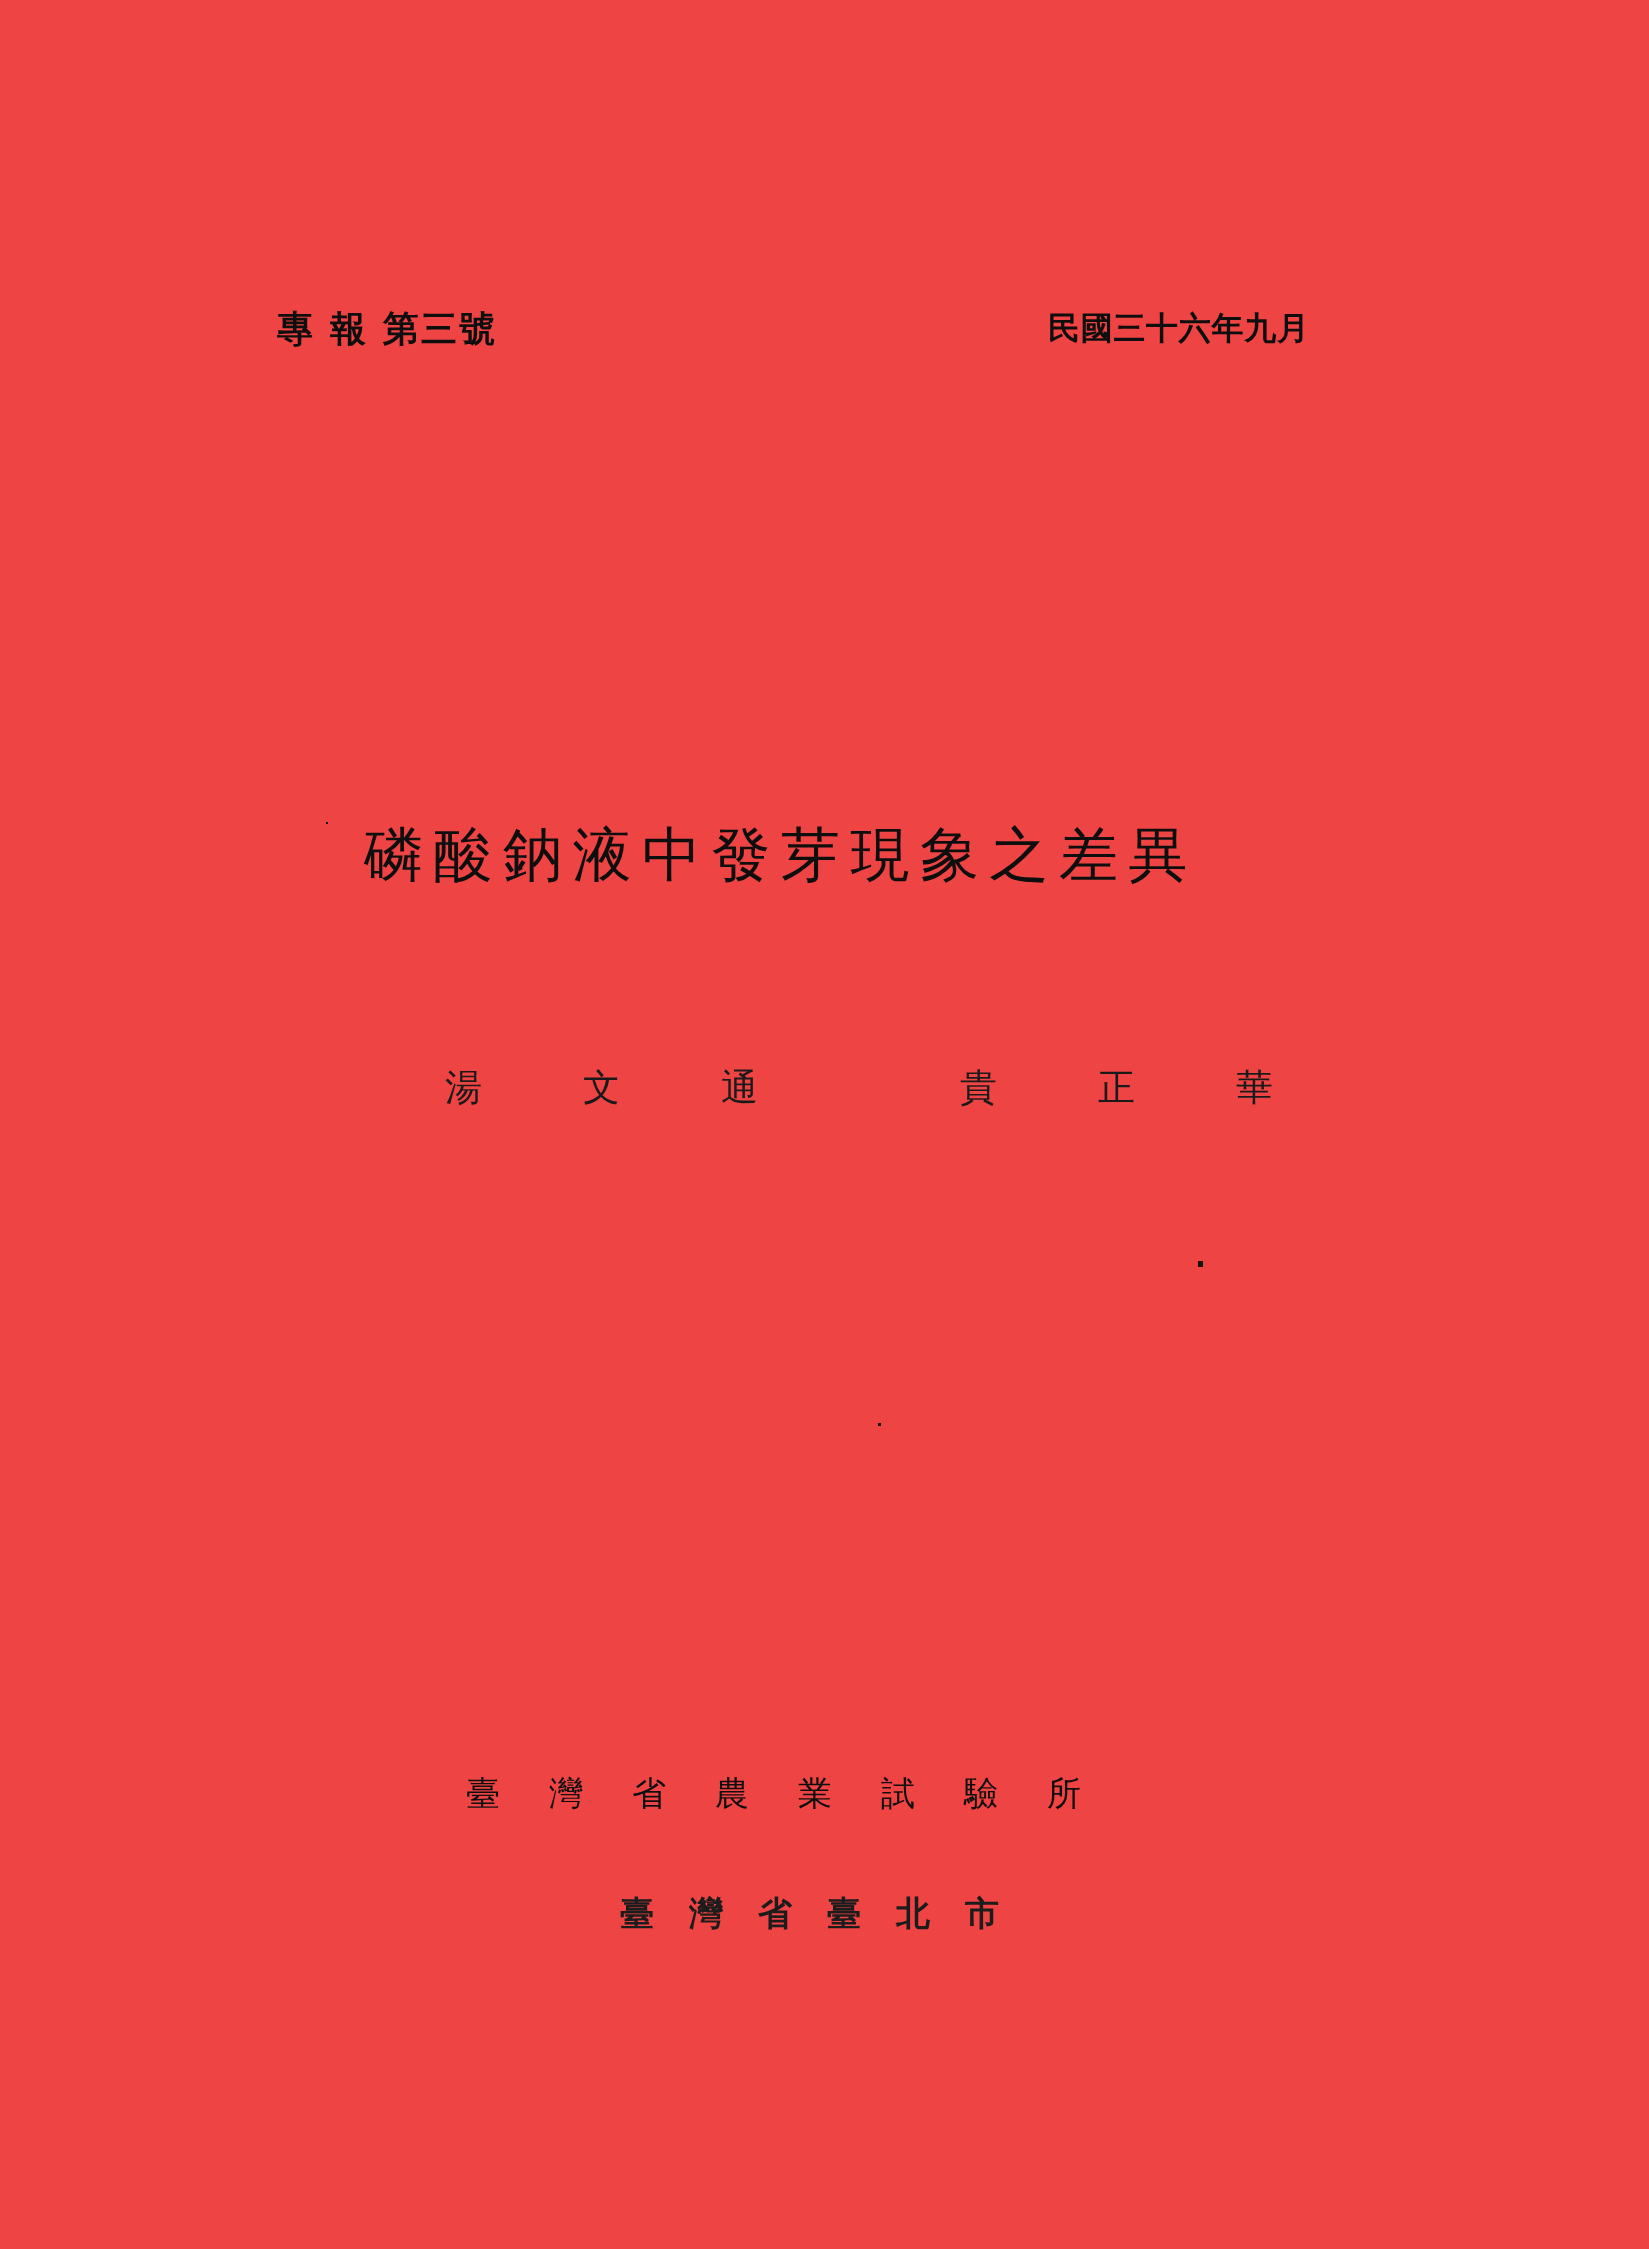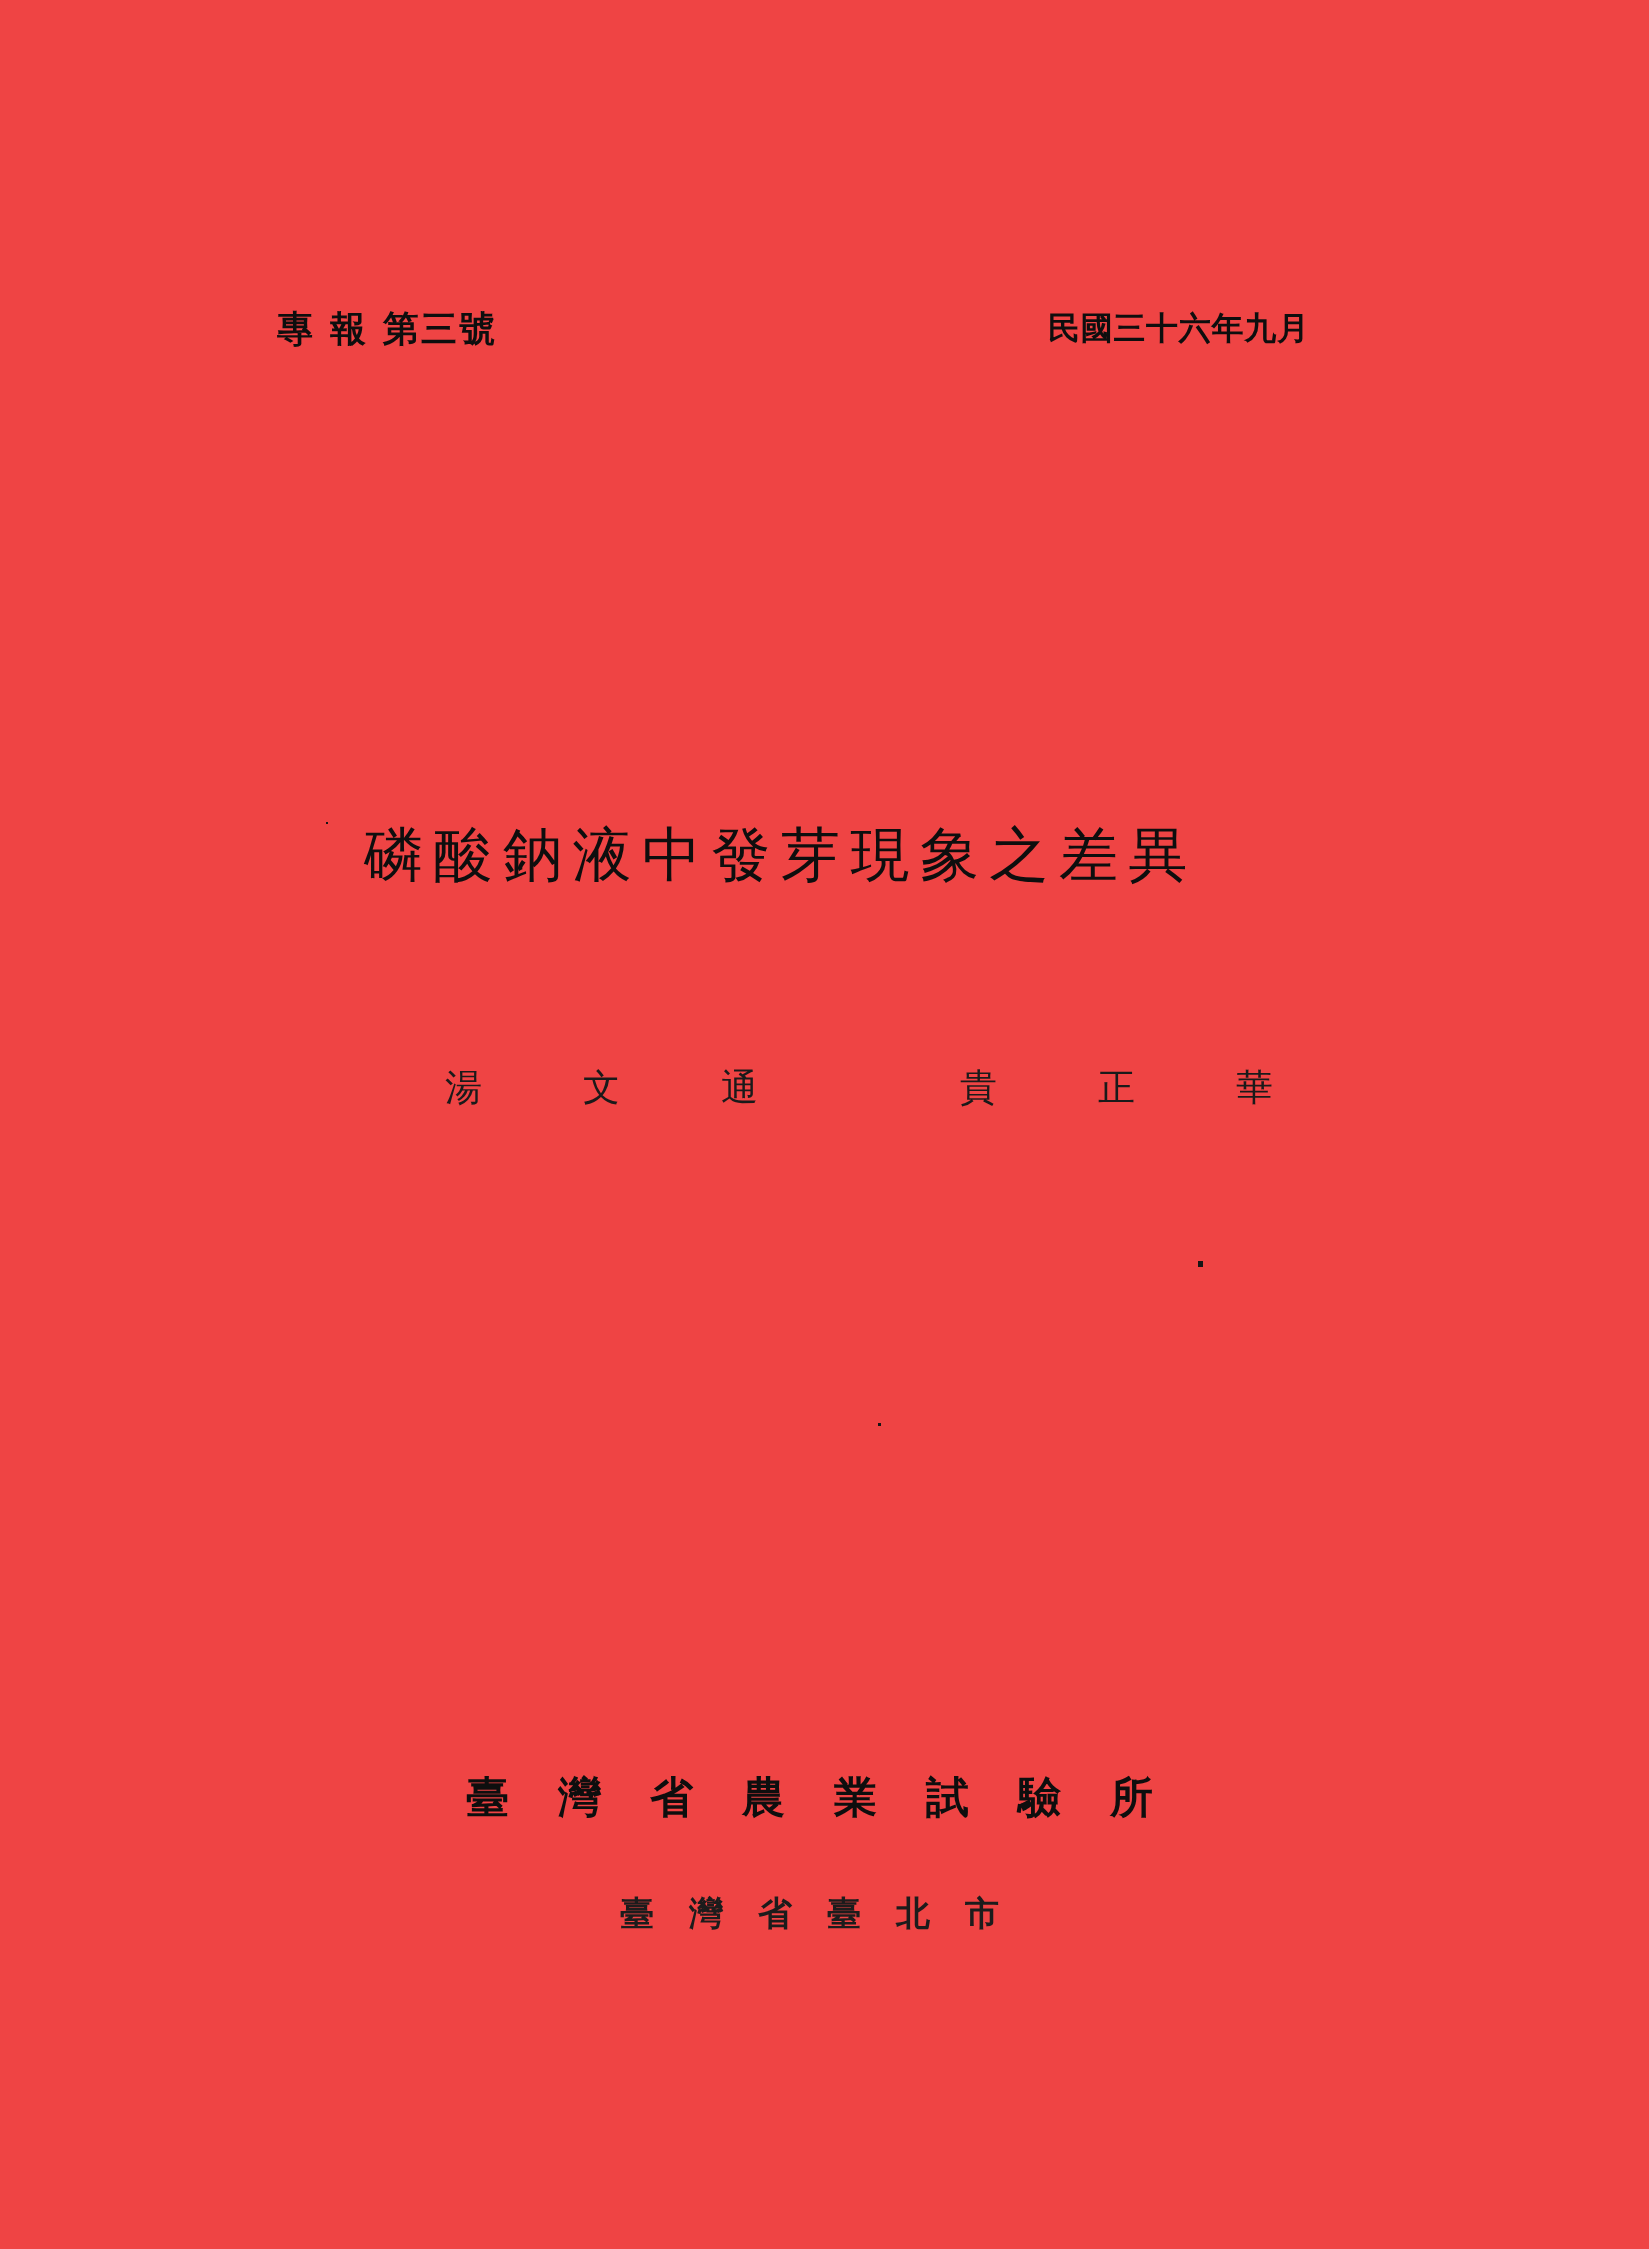--- a/index.html
+++ b/index.html
@@ -56,23 +56,23 @@
     font-size: 37px;
     letter-spacing: 101px;
     font-weight: normal;
     color: #1a1a1a;
   }
   .author-1 { left: 445px; }
   .author-2 { left: 960px; }
   .institution-label {
     left: 466px;
     top: 1776px;
-    font-size: 43px;
+    font-size: 34px;
     letter-spacing: 49px;
-    font-weight: bold;
+    font-weight: normal;
     text-align: right;
   }
   .location-label {
     left: 620px;
     top: 1896px;
     font-size: 34px;
     letter-spacing: 35px;
     font-weight: bold;
     color: #1c1c1c;
   }

